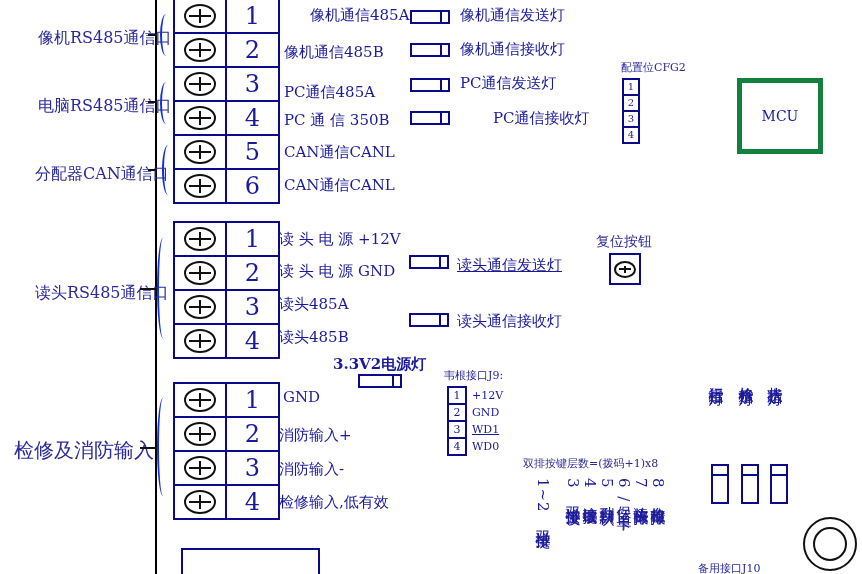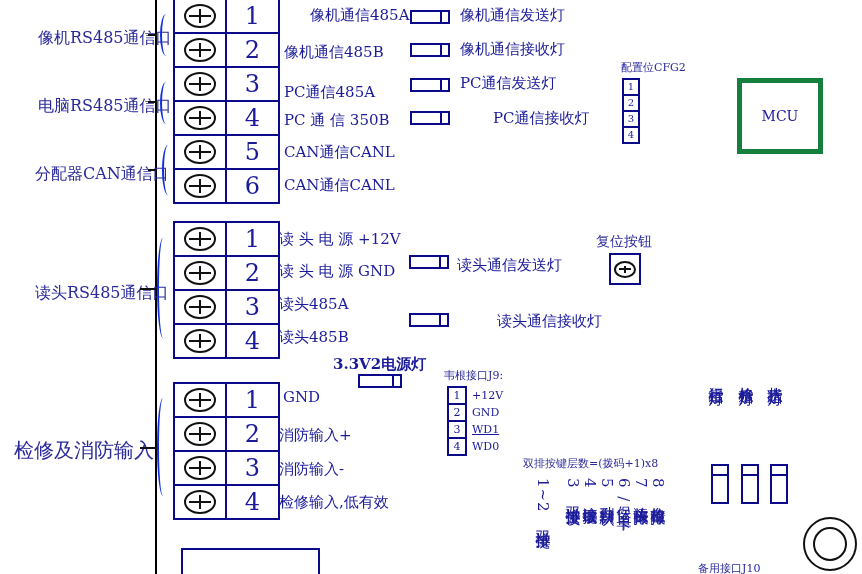--- a/index.html
+++ b/index.html
@@ -153,23 +153,23 @@
       </div>
       <div class="tb-num">4</div>
     </div>
 </div>
 <div class="pin-label" style="left:279px;top:230px;">读 头 电 源 +12V</div>
 <div class="pin-label" style="left:279px;top:262px;">读 头 电 源 GND</div>
 <div class="pin-label" style="left:279px;top:295px;">读头485A</div>
 <div class="pin-label" style="left:279px;top:328px;">读头485B</div>
 
 <div class="led" style="left:409px;top:255px;"></div>
-<div class="led-label" style="left:457px;top:256px;">读头通信发送灯</div>
+<div class="led-label" style="left:457px;top:256px;text-decoration:underline;">读头通信发送灯</div>
 <div class="led" style="left:409px;top:313px;"></div>
-<div class="led-label" style="left:457px;top:312px;margin-left:40px;">读头通信接收灯</div>
+<div class="led-label" style="left:457px;top:312px;">读头通信接收灯</div>
 
 <div class="small" style="left:596px;top:233px;font-size:14px;">复位按钮</div>
 <div class="reset">
     <div class="screw"></div>
   </div>
 
 <div class="led-label" style="left:333px;top:355px;font-weight:bold;">3.3V2电源灯</div>
 <div class="led" style="left:358px;top:374px;width:44px;"></div>
 
 <div class="tb" style="top:382px;">

